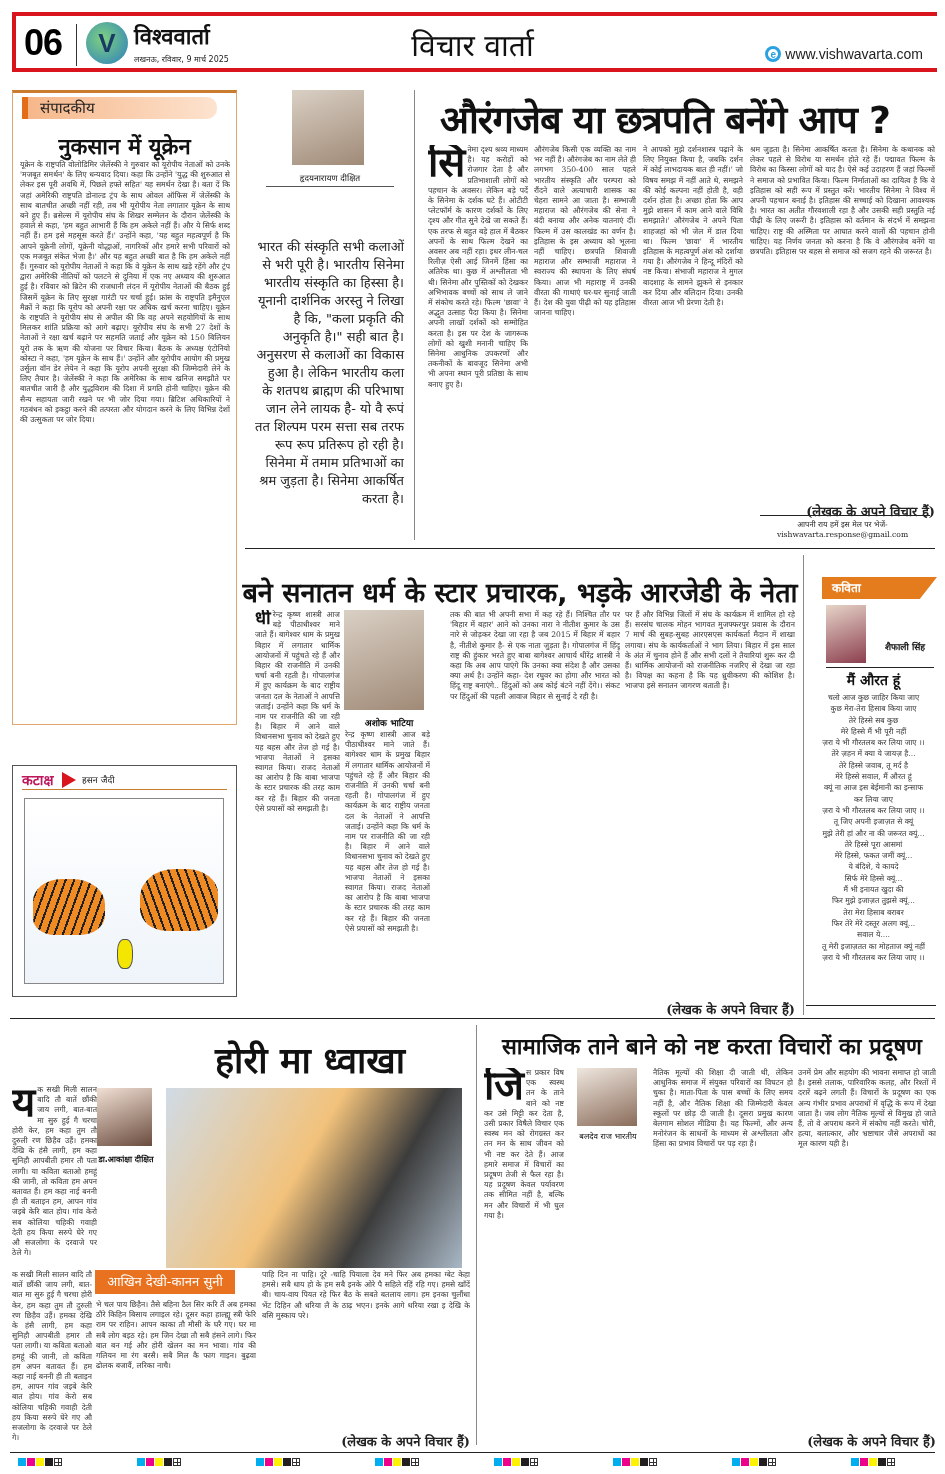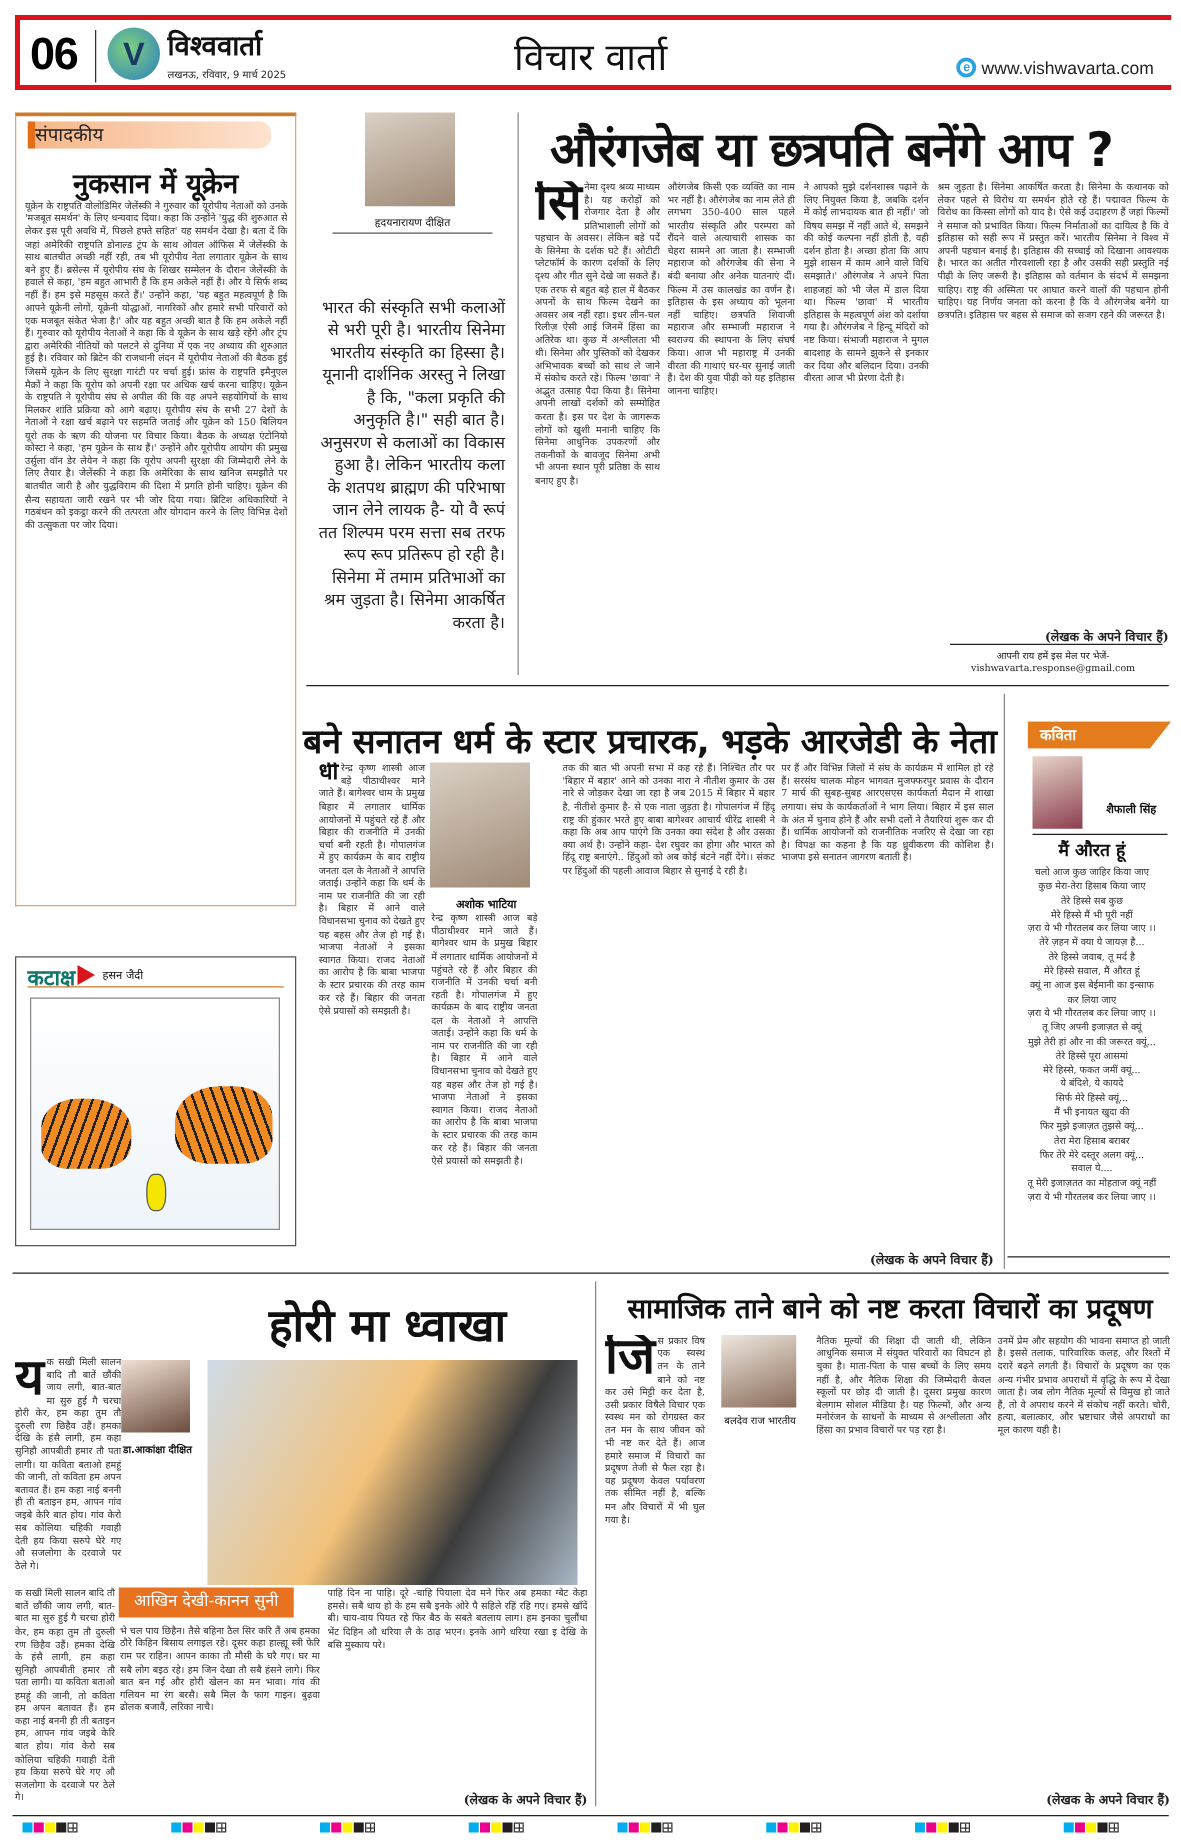--- a/index.html
+++ b/index.html
@@ -11,45 +11,45 @@
 .mastsep{left:76px;top:24px;width:1px;height:42px;background:#333}
 .logo{left:86px;top:22px;width:42px;height:42px;border-radius:50%;background:radial-gradient(circle at 40% 40%,#7fd27f,#2a7cc0);display:flex;align-items:center;justify-content:center;font-family:"Liberation Sans",sans-serif;font-weight:bold;font-size:26px;color:#1a3a66}
 .brand{left:134px;top:20px;font-family:"DejaVu Sans",sans-serif;font-size:22px;font-weight:bold;color:#111}
 .dateline{left:134px;top:53px;font-family:"DejaVu Sans",sans-serif;font-size:8px;color:#222}
 .section{left:0;top:24px;width:945px;text-align:center;font-family:"DejaVu Sans",sans-serif;font-size:30px;color:#111}
 .site{right:22px;top:46px;font-family:"Liberation Sans",sans-serif;font-size:14px;color:#222;display:flex;align-items:center;gap:4px}
 .ie{width:16px;height:16px;border-radius:50%;border:3px solid #2aa1e0;color:#2aa1e0;font-size:10px;display:flex;align-items:center;justify-content:center;font-weight:bold}
 .body-text{font-size:7.6px;line-height:10.2px;color:#333;text-align:justify;overflow:hidden}
 .col{position:absolute;overflow:hidden}
 .ed-box{left:12px;top:90px;width:225px;height:635px;border:1px solid #e1a570;border-top:3px solid #c97c2d}
-.ed-label{left:22px;top:97px;width:195px;height:22px;background:linear-gradient(90deg,#f6b78a,#fde3cf);border-left:6px solid #e46e18;border-radius:0 10px 10px 0;font-family:"DejaVu Sans",sans-serif;font-size:15px;line-height:22px;color:#222}
+.ed-label{left:22px;top:97px;width:195px;height:22px;background:linear-gradient(90deg,#f6b78a,#fde3cf);border-left:6px solid #e46e18;border-radius:0 10px 10px 0;font-family:"DejaVu Sans",sans-serif;font-size:15px;padding-left:12px;line-height:22px;color:#222}
 .ed-title{left:12px;top:130px;width:225px;text-align:center;font-family:"DejaVu Sans",sans-serif;font-size:22px;font-weight:bold;color:#111}
 .cartoon{left:12px;top:765px;width:225px;height:232px;border:1px solid #555}
-.kataksh{left:22px;top:770px;font-family:Liberation Mono, monospace;font-size:17px;color:#0f766e;font-weight:bold}
+.kataksh{left:22px;top:770px;font-family:Liberation Mono, monospace;font-size:14px;color:#be185d;font-weight:bold}
 .arrow{left:62px;top:772px;width:0;height:0;border-top:8px solid transparent;border-bottom:8px solid transparent;border-left:14px solid #d9141d}
 .cartoonist{left:82px;top:773px;font-family:"DejaVu Sans",sans-serif;font-size:9px;color:#111}
 .cartoon-line{left:22px;top:789px;width:205px;height:1px;background:#c97c2d}
 .cartoon-img{left:24px;top:798px;width:200px;height:186px;border:1px solid #888;background:linear-gradient(#fff,#eef4fa)}
 .tiger{position:absolute;width:72px;height:56px;border-radius:40% 45% 35% 30%;background:repeating-linear-gradient(110deg,#f08a22 0 6px,#222 6px 8px)}
 .rabbit{position:absolute;width:16px;height:30px;border-radius:40%;background:#f4e600;border:1px solid #555}
 .photo{background:linear-gradient(160deg,#d9d0c4,#a08a77)}
 .author-cap{font-family:"DejaVu Sans",sans-serif;font-size:8.5px;color:#111;text-align:center}
 .pull{left:254px;top:238px;width:150px;font-family:"DejaVu Sans",sans-serif;font-size:13px;line-height:18px;color:#222;text-align:right}
 .h1{left:440px;top:92px;width:500px;font-family:"DejaVu Sans",sans-serif;font-size:38px;font-weight:bold;color:#111;letter-spacing:-1px}
 .dropcap{font-family:"DejaVu Sans",sans-serif;font-size:40px;font-weight:bold;float:left;line-height:34px;margin-right:2px;color:#111}
 .vline{position:absolute;width:1px;background:#888}
 .hline{position:absolute;height:1px;background:#222}
 .h2{left:240px;top:573px;width:560px;text-align:center;font-family:"DejaVu Sans",sans-serif;font-size:27px;font-weight:bold;color:#111}
 .kavita-tag{left:822px;top:577px;width:115px;height:22px;background:#e47b1c;clip-path:polygon(0 0,100% 0,85% 100%,0 100%);font-family:"DejaVu Sans",sans-serif;color:#fff;font-size:12px;font-weight:bold;padding-left:10px;line-height:22px}
 .poem-title{left:806px;top:670px;width:135px;text-align:center;font-family:"DejaVu Sans",sans-serif;font-size:14px;font-weight:bold;color:#111}
 .poem{left:806px;top:692px;width:135px;font-size:7.6px;line-height:11.3px;text-align:center;color:#333}
 .h3{left:150px;top:1035px;width:320px;text-align:center;font-family:"DejaVu Sans",sans-serif;font-size:36px;font-weight:bold;color:#111}
 .h4{left:482px;top:1030px;width:460px;text-align:center;font-family:"DejaVu Sans",sans-serif;font-size:22px;font-weight:bold;color:#111}
 .orange-tag{left:95px;top:1270px;width:140px;height:24px;background:#e8721f;font-family:"DejaVu Sans",sans-serif;color:#fff;font-size:13px;line-height:24px;text-align:center}
-.signoff{font-size:10px;text-align:right;color:#222;font-weight:bold}
+.signoff{font-size:13px;text-align:right;color:#222;font-weight:bold}
 .regbar{left:10px;top:1452px;width:925px;height:1px;background:#222}
 .reg{position:absolute;top:1458px;display:flex;gap:1px}
 .reg span{width:8px;height:8px;display:block}
 </style>
 </head>
 <body>
 
 <div class="abs mast">
     <div class="topfill"></div>
   </div>

